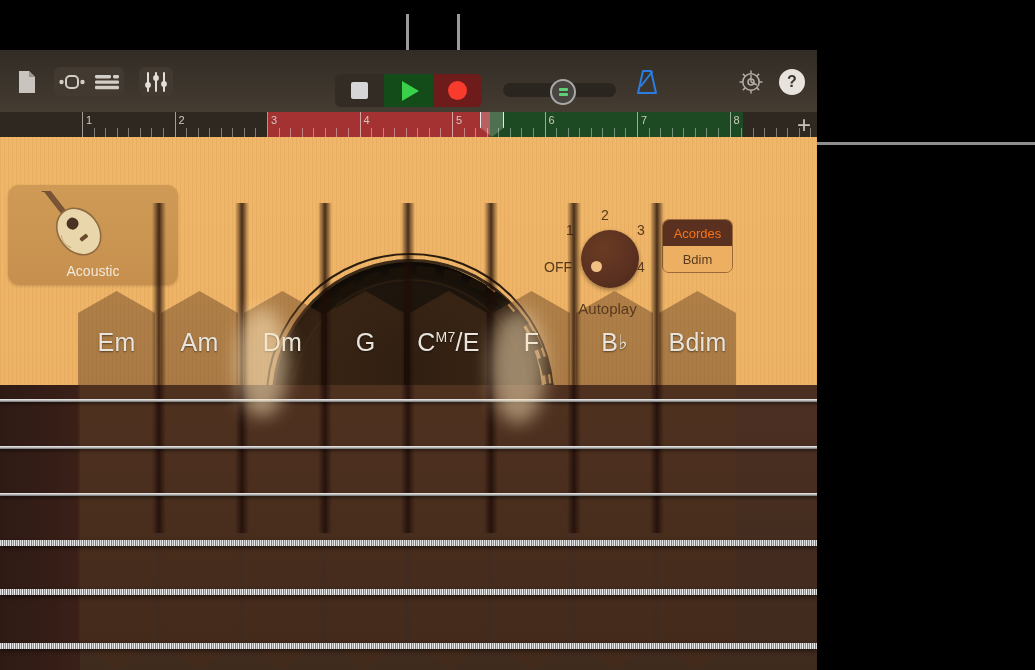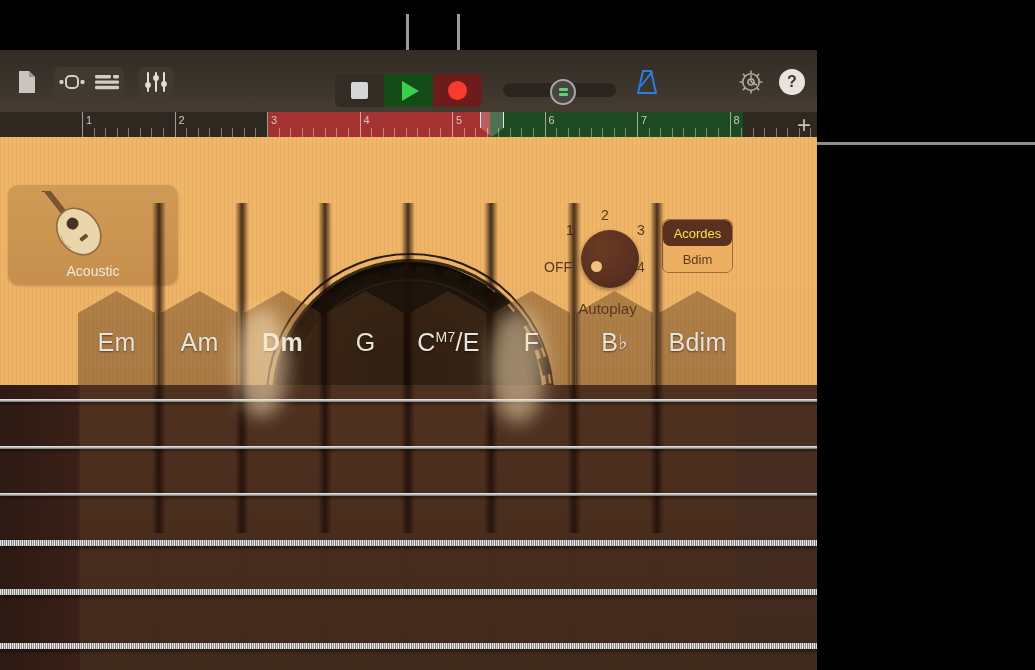--- a/index.html
+++ b/index.html
@@ -116,21 +116,21 @@
      box-shadow:0 2px 4px rgba(0,0,0,.35);}
   #knob-dot{position:absolute;left:10px;top:31px;width:11px;height:11px;border-radius:50%;
      background:#f0c183;}
   .knob-lbl{position:absolute;font-size:14px;color:#5a3a1c;}
   #autoplay-title{position:absolute;left:0;top:93px;width:125px;text-align:center;
      font-size:15px;color:#5a3a1c;}
   #mode-switch{position:absolute;left:662px;top:82px;width:69px;height:52px;border-radius:7px;
      overflow:hidden;border:1px solid #9a6a38;background:#eeb263;}
   #mode-switch > div{height:26px;display:flex;align-items:center;justify-content:center;
      font-size:13px;}
-  .mode-on{background:#5a3020;color:#fde047;border-radius:7px;}
+  .mode-on{background:#5a3020;color:#f97316;}
   .mode-off{background:#edb062;color:#5a3a1c;}
 </style>
 </head>
 <body>
 
 <div id="root">
 
   <div class="callout-v" style="left:406px;top:14px;height:38px;"></div>
   <div class="callout-v" style="left:457px;top:14px;height:38px;"></div>
   <div class="callout-h" style="left:817px;top:142px;width:228px;"></div>
@@ -366,21 +366,21 @@
       <div id="chord-strip">
           <div class="chord-col" style="left: 78px; top: 154px; width: 77px; height: 379px;">
             <div class="chord-tab" style="height: 379px;"></div>
             <div class="chord-label">Em</div>
           </div>
           <div class="chord-col" style="left: 161px; top: 154px; width: 77px; height: 379px;">
             <div class="chord-tab" style="height: 379px;"></div>
             <div class="chord-label">Am</div>
           </div>
           <div class="col-sep" style="left: 152px;"></div>
-          <div class="chord-col" style="left: 244px; top: 154px; width: 77px; height: 379px; font-weight: bold;">
+          <div class="chord-col" style="left: 244px; top: 154px; width: 77px; height: 379px;">
             <div class="chord-tab" style="height: 379px;"></div>
             <div class="chord-label">Dm</div>
           </div>
           <div class="col-sep" style="left: 235px;"></div>
           <div class="chord-col" style="left: 327px; top: 154px; width: 77px; height: 379px;">
             <div class="chord-tab" style="height: 379px;"></div>
             <div class="chord-label">G</div>
           </div>
           <div class="col-sep" style="left: 318px;"></div>
           <div class="chord-col" style="left: 410px; top: 154px; width: 77px; height: 379px;">

